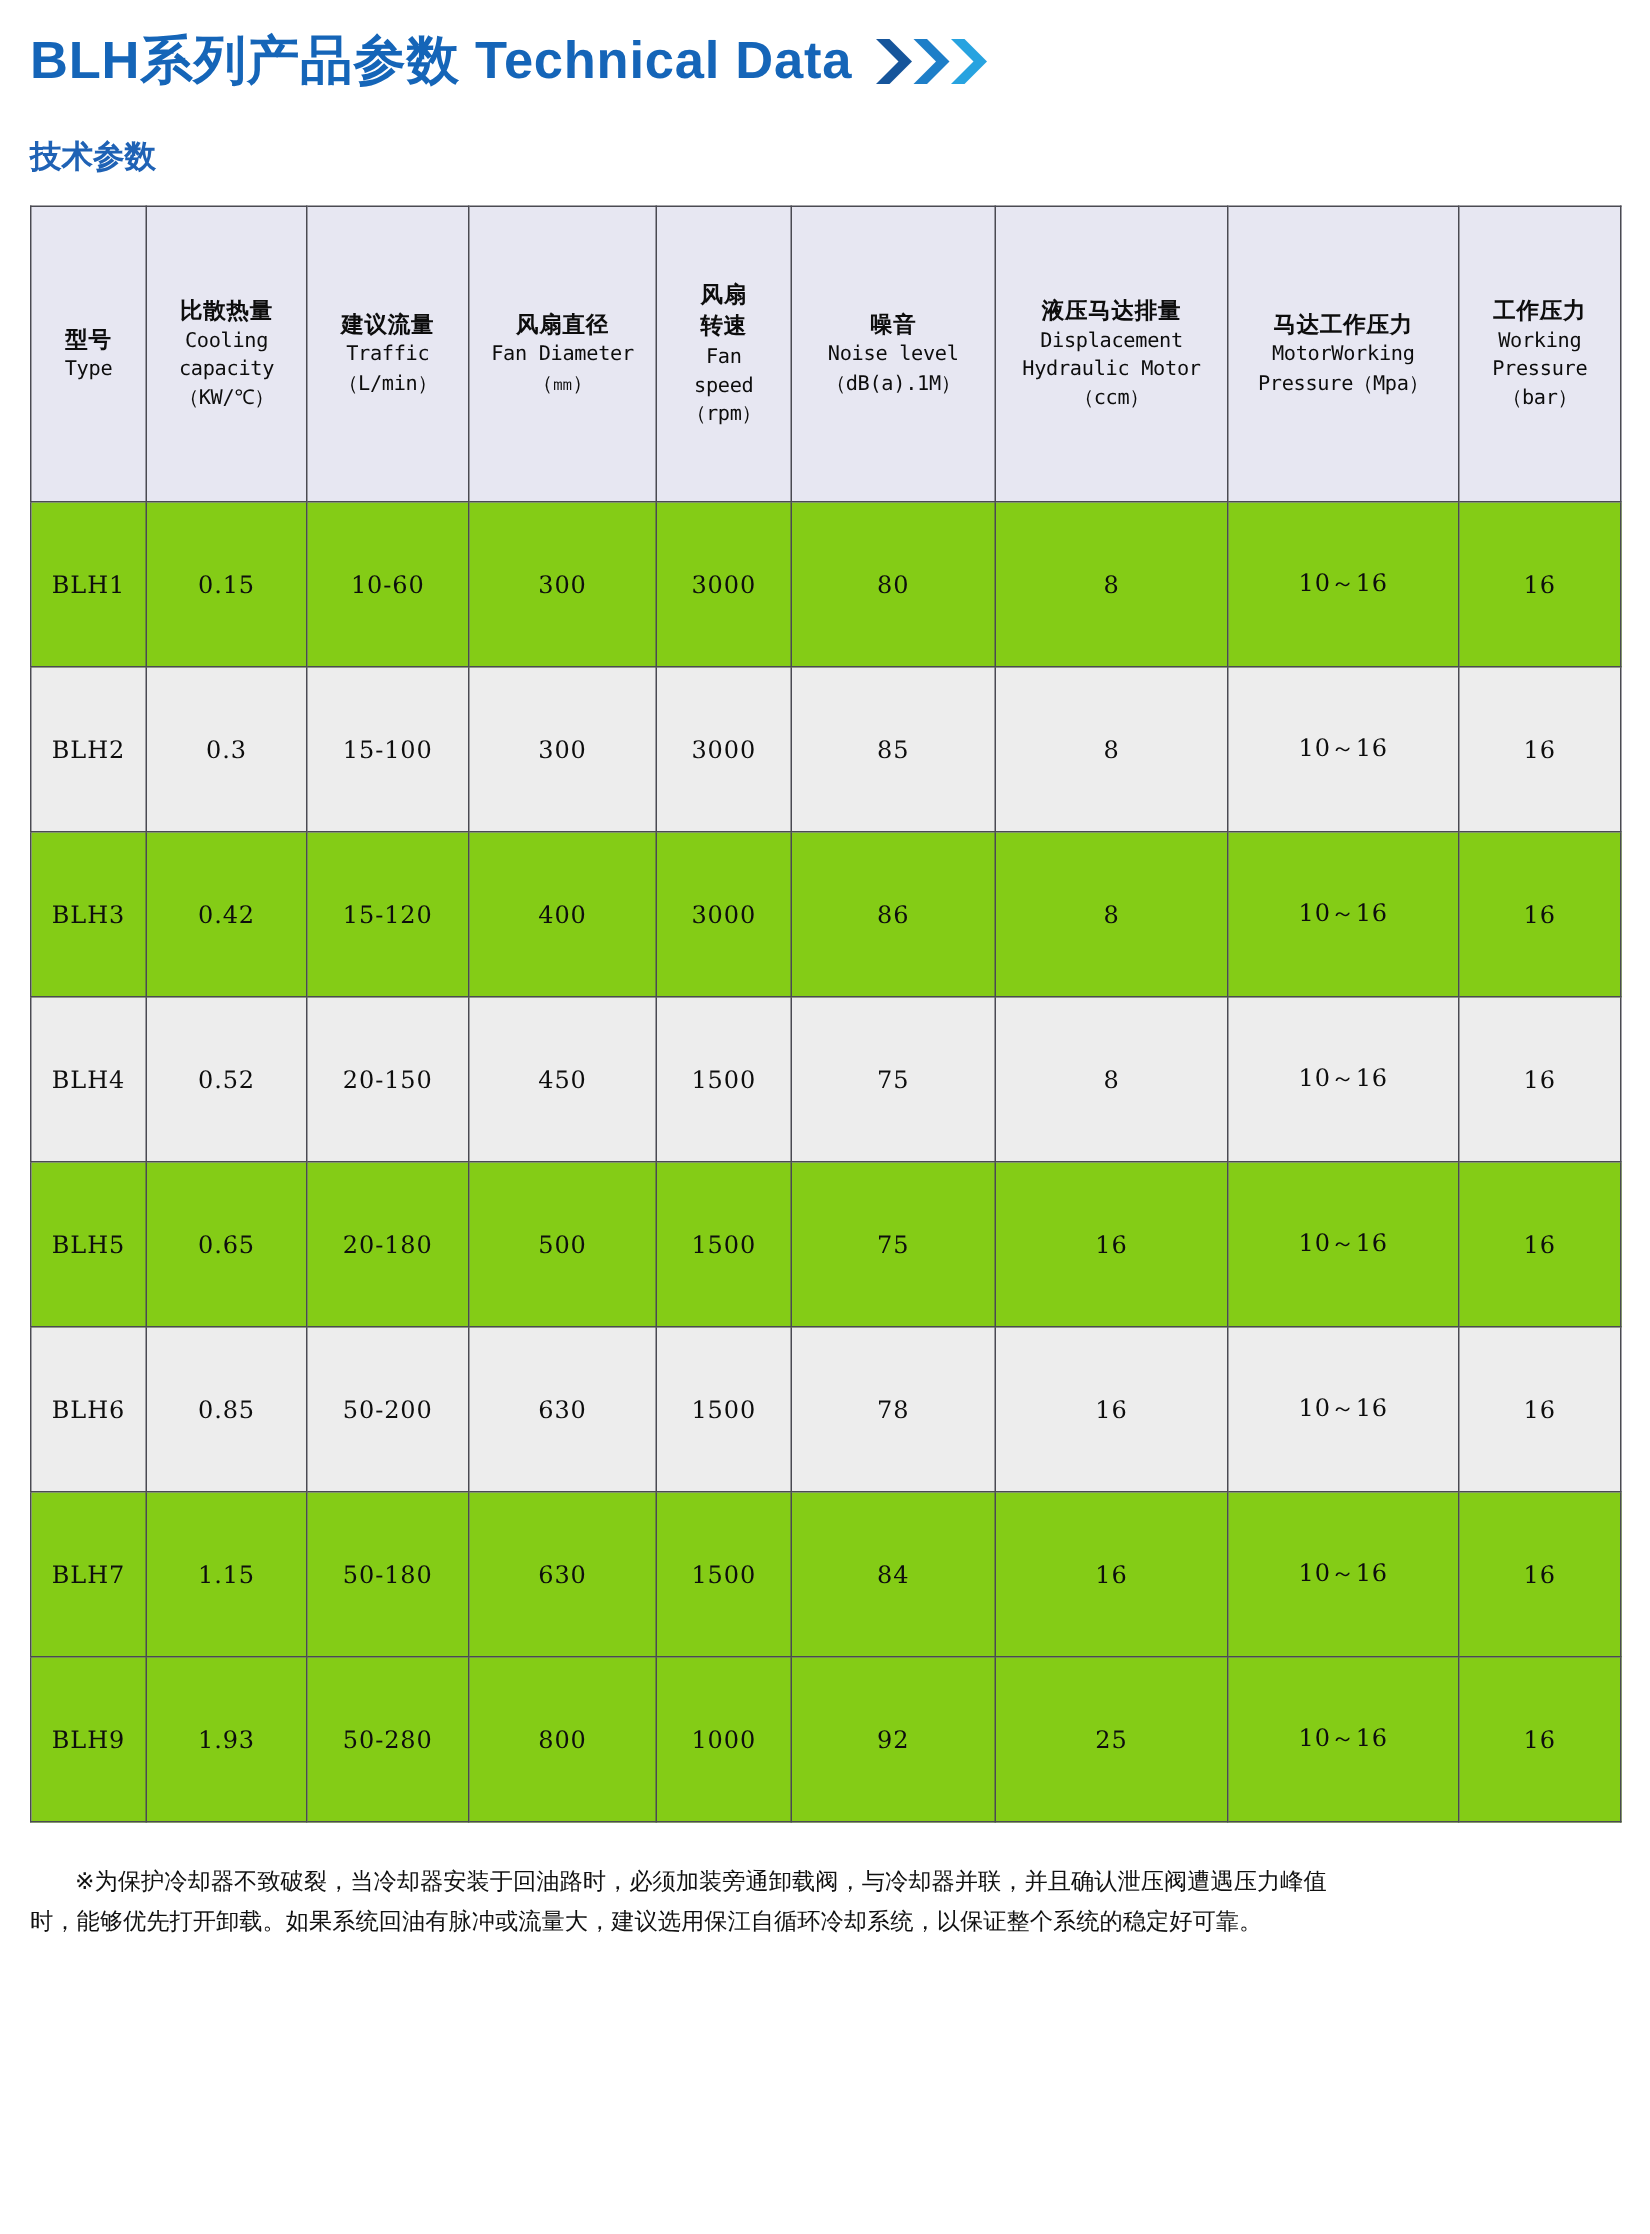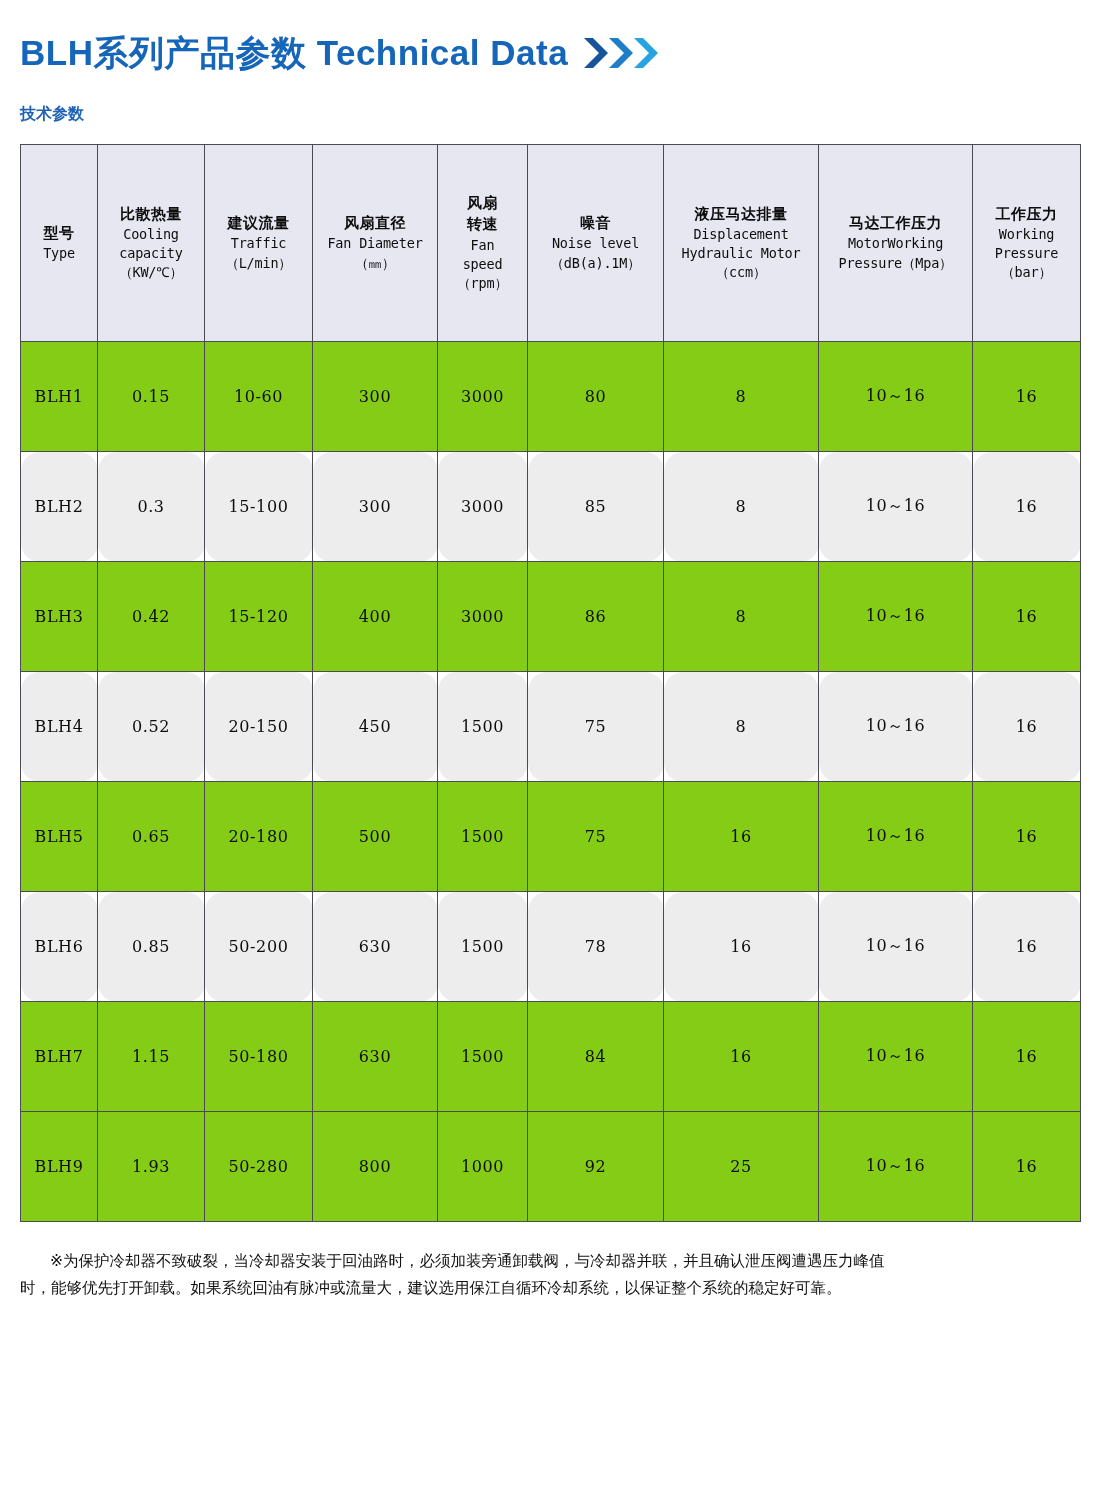--- a/index.html
+++ b/index.html
@@ -14,21 +14,21 @@
     font-family: "Liberation Serif", "DejaVu Serif", serif;
     color: #000000;
     overflow: hidden;
   }
 
   .page {
     position: relative;
     width: 1100px;
     height: 1113px;
     box-sizing: border-box;
-    padding: 12px 20px;
+    padding: 0 20px;
   }
 
   
   .title-row {
     display: flex;
     align-items: center;
     padding-top: 14px;
     height: 52px;
   }
   .doc-title {
@@ -43,21 +43,21 @@
   .chevrons {
     display: flex;
     align-items: center;
     margin-left: 14px;
     margin-top: 2px;
   }
   .chevrons svg { display: block; }
 
   .subtitle {
     font-family: "Liberation Sans", "DejaVu Sans", sans-serif;
-    font-size: 16px;
+    font-size: 21px;
     font-weight: bold;
     color: #1f62b5;
     margin-top: 28px;
     margin-bottom: 0;
     line-height: 1;
   }
 
   
   .data-table {
     margin-top: 22px;
@@ -96,21 +96,21 @@
     letter-spacing: -0.2px;
     white-space: nowrap;
   }
   .data-table tbody td {
     height: 107px;
     font-size: 16px;
     font-family: "DejaVu Serif", "Liberation Serif", serif;
     letter-spacing: 0.6px;
   }
   .data-table tbody tr.odd td  { background: #84cc16; }
-  .data-table tbody tr.even td { background: #ededed; border-radius: 19px; }
+  .data-table tbody tr.even td { background: #ededed; }
 
   
   col.c0 { width: 77px; }
   col.c1 { width: 107px; }
   col.c2 { width: 108px; }
   col.c3 { width: 125px; }
   col.c4 { width: 90px; }
   col.c5 { width: 136px; }
   col.c6 { width: 155px; }
   col.c7 { width: 154px; }

